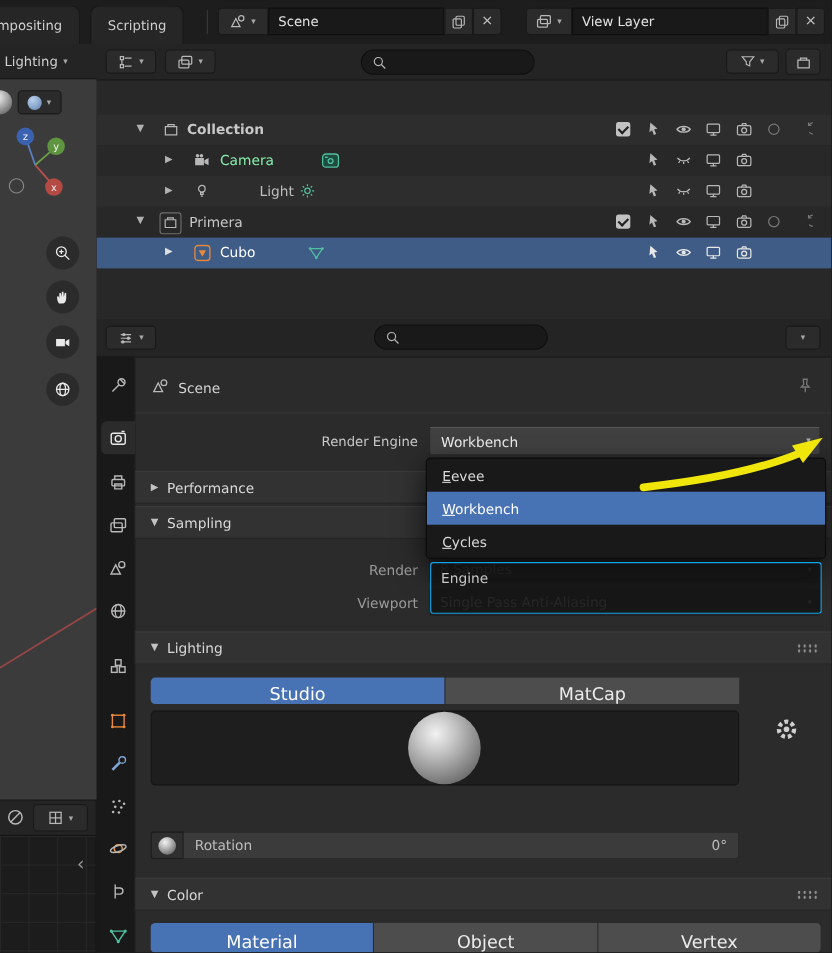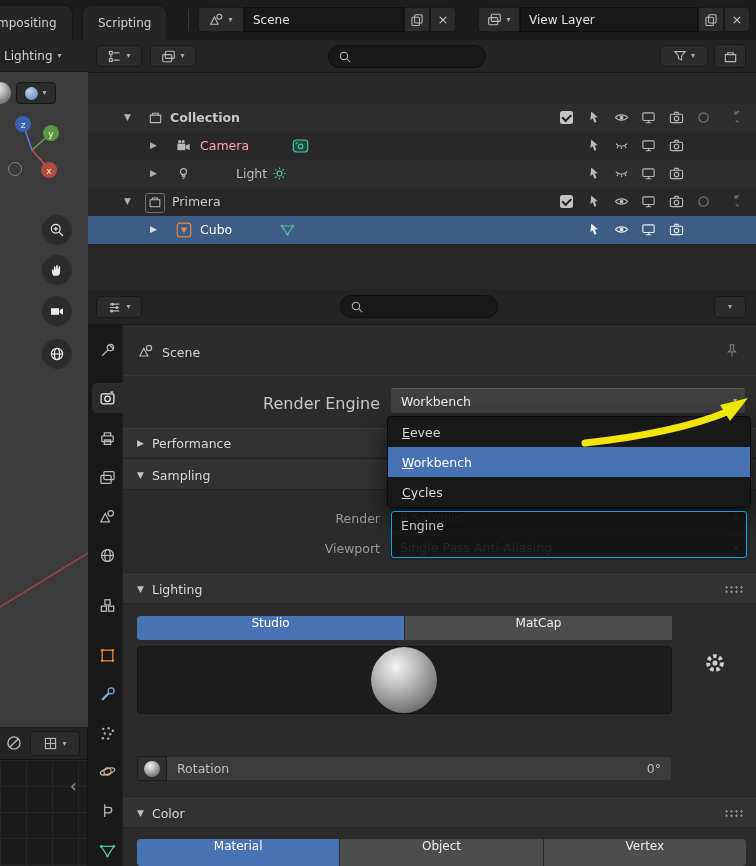--- a/index.html
+++ b/index.html
@@ -27,22 +27,22 @@
   .cbx{position:absolute;top:7px;width:13px;height:13px;background:#c2c2c2;border-radius:2.5px;}
   .cbx::after{content:"";display:block;width:7px;height:3.5px;border-left:2px solid #222;
               border-bottom:2px solid #222;transform:rotate(-45deg);margin:2.5px auto 0;}
   .sec{position:absolute;left:123px;width:633px;height:30px;background:#323232;border-top:1px solid #3b3b3b;
        border-bottom:1px solid #252525;display:flex;align-items:center;gap:8px;padding-left:14px;
        box-sizing:border-box;color:#d8d8d8;font-size:12.5px;}
   .disc2{font-size:9px;color:#c2c2c2;line-height:1;}
   .grip{position:absolute;width:20px;height:9px;background-image:radial-gradient(circle,#909090 1.1px,transparent 1.3px);
         background-size:5px 4.5px;}
   .tabrow{position:absolute;display:flex;gap:1px;}
-  .tabcell{height:100%;flex:1;display:flex;align-items:flex-start;justify-content:center;background:#4d4d4d;
-           color:#ececec;font-size:12px;}
+  .tabcell{height:100%;flex:1;display:flex;align-items:flex-end;justify-content:center;background:#4d4d4d;
+           color:#ececec;font-size:16px;}
   .tabcell.first{border-radius:4px 0 0 4px;}
   .tabcell.last{border-radius:0 4px 4px 0;}
   .tabcell.sel{background:#4772b3;color:#fff;}
   .menu{position:absolute;left:387px;top:416px;width:362px;background:#191919;border:1px solid #0b0b0b;
         border-radius:4px;box-shadow:0 10px 26px rgba(0,0,0,0.65);z-index:20;overflow:hidden;}
   .menu-item{height:30px;display:flex;align-items:center;padding-left:14px;color:#d8d8d8;font-size:12.5px;}
   .menu-item.sel{background:#4772b3;color:#fff;}
   .mi{display:inline-block;}
   .mi::first-letter{text-decoration:underline;}
   .ptab{position:absolute;left:97px;width:20px;height:20px;display:flex;align-items:center;justify-content:center;}
@@ -406,21 +406,21 @@
     <svg class="ic rowic dim" width="15" height="15" style="left:636px;">
         <use href="#i-indirect"></use>
       </svg>
   </div>
 
   <div class="ol-row" style="top:132px;background:#282828;">
     <span class="disc" style="left:62px;">▶</span>
     <svg class="ic rowic" width="15" height="15" style="left:88px;">
         <use href="#i-cam-obj"></use>
       </svg>
-    <span class="ol-label" style="left:112px;color:#fca5a5;">Camera</span>
+    <span class="ol-label" style="left:112px;color:#86efac;">Camera</span>
     <svg class="ic rowic" width="19" height="16" style="left:203px;">
         <use href="#i-cam-data"></use>
       </svg>
     <svg class="ic rowic" width="15" height="15" style="left:499px;">
         <use href="#i-cursor"></use>
       </svg>
     <svg class="ic rowic" width="15" height="15" style="left:526px;">
         <use href="#i-eye-closed"></use>
       </svg>
     <svg class="ic rowic" width="15" height="15" style="left:553px;">
@@ -592,21 +592,21 @@
 
   <svg class="ic abs" width="16" height="16" style="left:138px;top:343px;">
       <use href="#i-scene"></use>
     </svg>
   <span class="abs" style="left:162px;top:345px;font-size:12.5px;color:#d2d2d2;">Scene</span>
   <svg class="ic abs dim" width="16" height="16" style="left:724px;top:343px;">
       <use href="#i-pin"></use>
     </svg>
   <div class="abs" style="left:123px;top:375px;width:633px;height:1px;background:#363636;"></div>
 
-  <div class="abs" style="left:160px;top:394px;width:220px;text-align:right;color:#c8c8c8;font-size:16px;">Render Engine</div>
+  <div class="abs" style="left:160px;top:394px;width:220px;text-align:right;color:#c8c8c8;font-size:12px;">Render Engine</div>
   <div class="abs" style="left:390px;top:388px;width:356px;height:26px;background:#404040;border:1px solid #2a2a2a;border-top-color:#585858;border-radius:3px;box-sizing:border-box;display:flex;align-items:center;padding:0 8px 0 10px;">
     <span style="flex:1;color:#ececec;font-size:12.5px;">Workbench</span>
     <span class="chev">▾</span>
   </div>
 
   <div class="sec" style="top:428px;">
     <span class="disc2">▶</span>
     <span>Performance</span>
   </div>
   <div class="sec" style="top:460px;">

